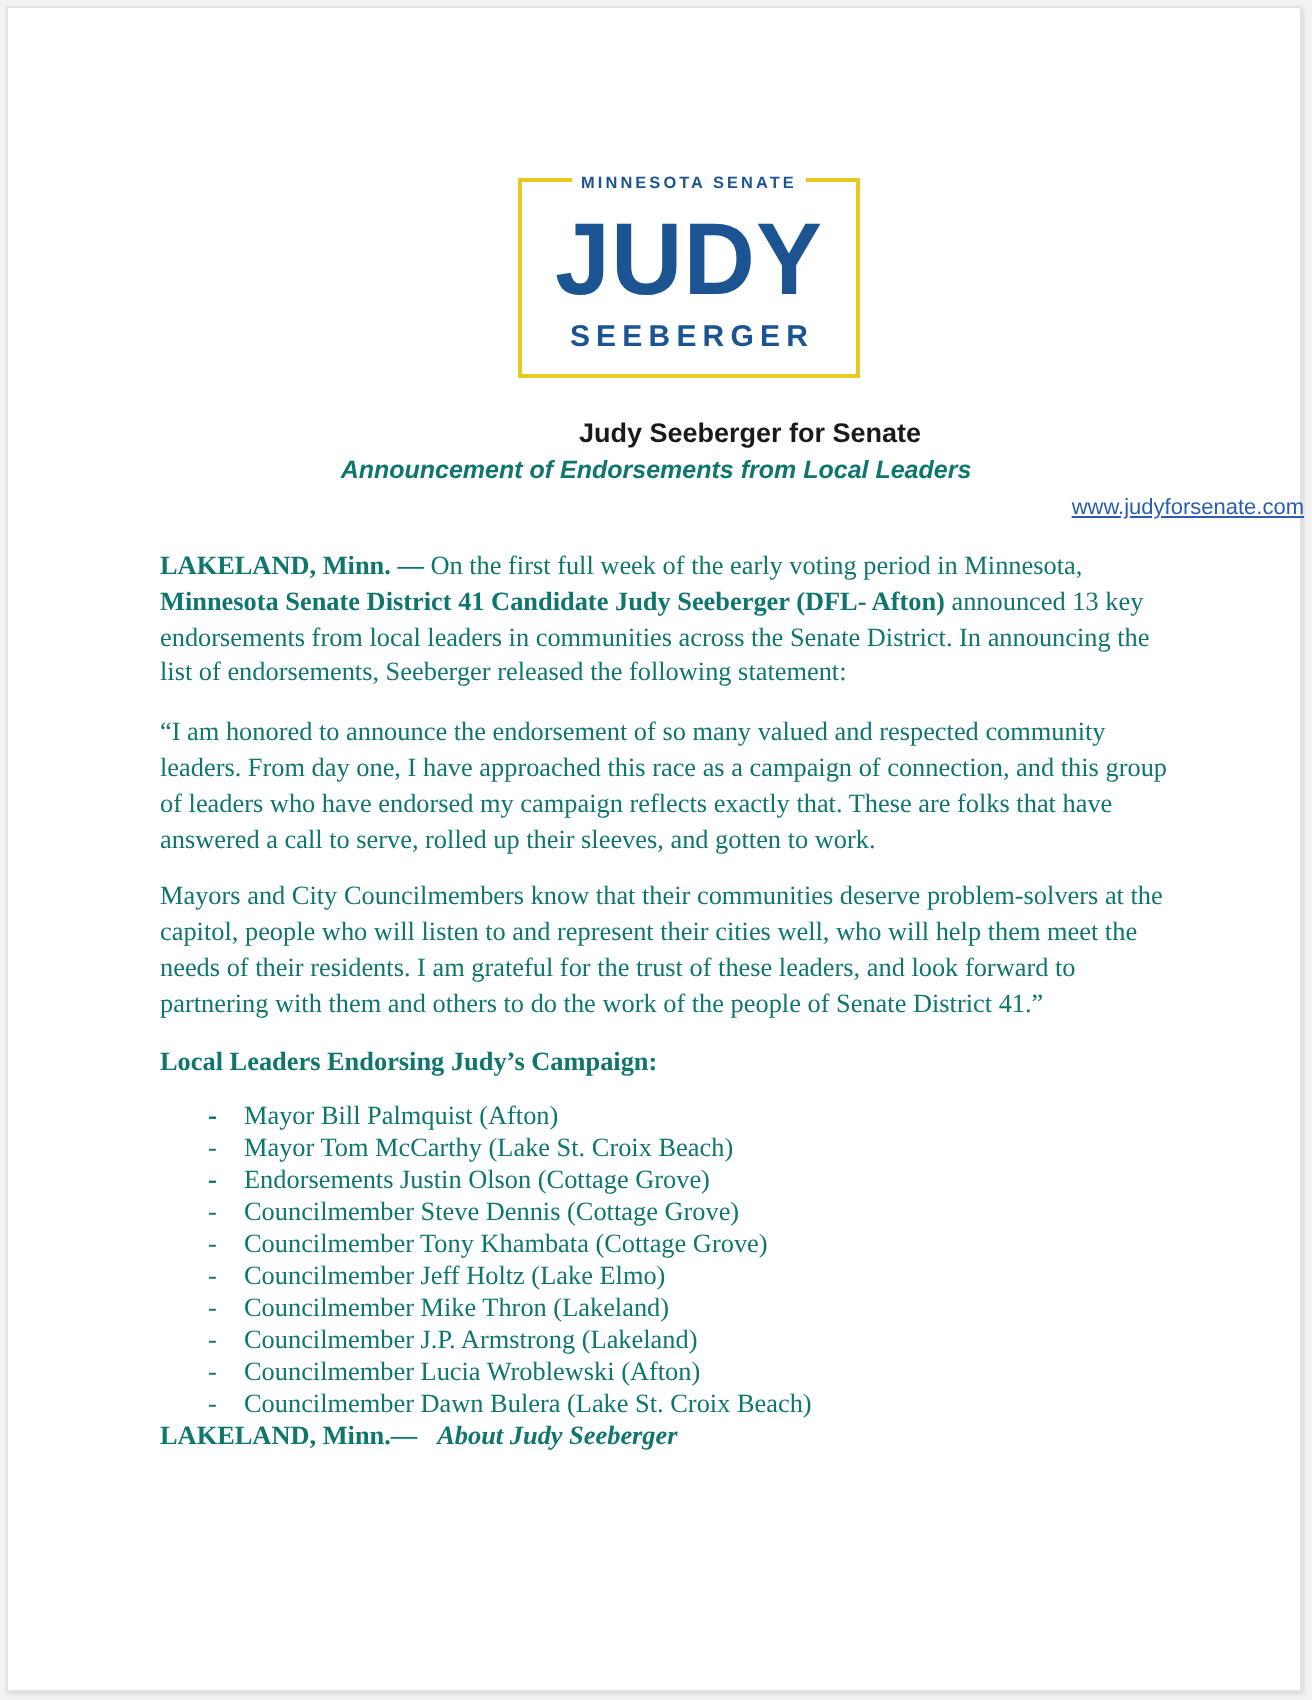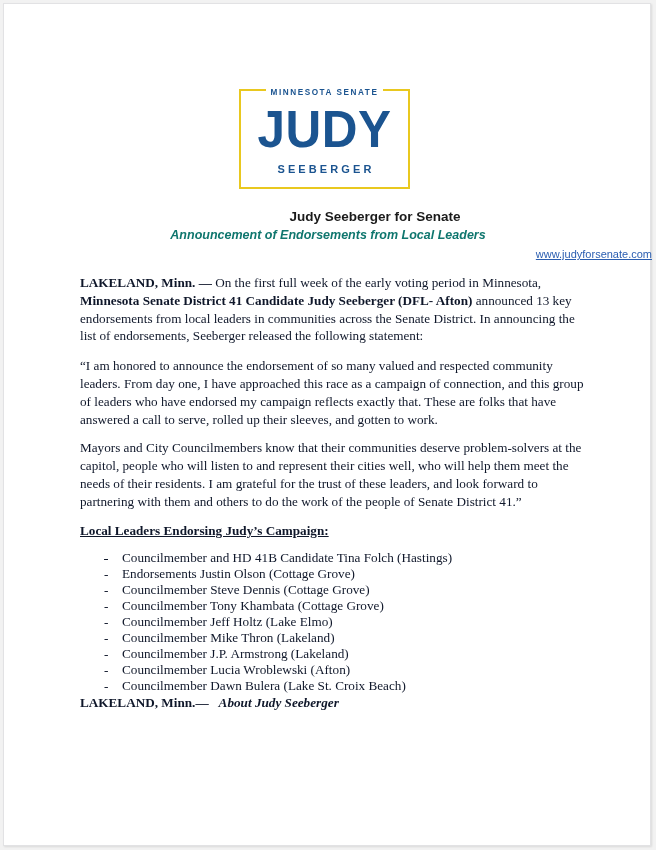--- a/index.html
+++ b/index.html
@@ -30,21 +30,21 @@
     height: 843px;
     background: #ffffff;
     border: 1px solid #e2e2e4;
     box-sizing: border-box;
     box-shadow: 1px 1px 2px rgba(0,0,0,0.10);
   }
 
   
   .logo-block {
     position: absolute;
-    left: 235px;
+    left: 255px;
     top: 85px;
     width: 168px;
     height: 100px;
   }
   .logo-box {
     position: absolute;
     left: 0;
     top: 0;
     width: 171px;
     height: 100px;
@@ -85,21 +85,21 @@
     color: #1b5490;
     transform: scaleX(0.97);
   }
   .logo-seeberger {
     position: absolute;
     left: 0;
     top: 71px;
     width: 171px;
     text-align: center;
     font-family: "Liberation Sans", sans-serif;
-    font-size: 11px;
+    font-size: 15px;
     font-weight: bold;
     letter-spacing: 3.1px;
     line-height: 18px;
     color: #1b5490;
     text-indent: 3px;
   }
 
   
   .doc-title {
     position: absolute;
@@ -143,37 +143,36 @@
   }
 
   
   .body-area {
     position: absolute;
     left: 76px;
     top: 270px;
     width: 506px;
     font-size: 13.2px;
     line-height: 17.8px;
-    color: #0f172a;
+    color: #0f766e;
     text-align: left;
   }
   .body-area p {
     margin: 0 0 11px 0;
   }
   .body-area p.tight {
     margin-bottom: 12px;
   }
   .b { font-weight: bold; }
   .bi { font-weight: bold; font-style: italic; margin-left: 10px; }
 
   .list-heading {
     font-weight: bold;
     margin: 0 0 8px 0;
     font-size: 13.2px;
-    text-decoration: underline;
   }
 
   ul.endorsers {
     list-style: none;
     margin: 0 0 0 0;
     padding: 0;
   }
   ul.endorsers li {
     position: relative;
     padding-left: 42px;
@@ -219,23 +218,23 @@
 
       <p>“I am honored to announce the endorsement of so many valued and respected community leaders. From day one, I have approached this race as a campaign of connection, and this group of leaders who have endorsed my campaign reflects exactly that. These are folks that have answered a call to serve, rolled up their sleeves, and gotten to work.</p>
 
       <p>Mayors and City Councilmembers know that their communities deserve problem-solvers at the capitol, people who will listen to and represent their cities well, who will help them meet the needs of their residents. I am grateful for the trust of these leaders, and look forward to partnering with them and others to do the work of the people of Senate District 41.”</p>
 
       <p class="list-heading">Local Leaders Endorsing Judy’s Campaign:</p>
 
       <ul class="endorsers">
         <li><span class="dash">-</span></li>
         <li><span class="dash">-</span></li>
+        <li><span class="dash">-</span><span>Mayor Bill Palmquist (Afton)</span></li>
+        <li><span class="dash">-</span><span>Mayor Tom McCarthy (Lake St. Croix Beach)</span></li>
         <li><span class="dash">-</span></li>
-        <li><span class="dash">-</span></li>
-        <li><span class="dash">-</span><span>Councilmember and HD 41B Candidate Tina Folch (Hastings)</span></li>
         <li><span class="dash">-</span><span>Endorsements Justin Olson (Cottage Grove)</span></li>
         <li><span class="dash">-</span><span>Councilmember Steve Dennis (Cottage Grove)</span></li>
         <li><span class="dash">-</span><span>Councilmember Tony Khambata (Cottage Grove)</span></li>
         <li><span class="dash">-</span><span>Councilmember Jeff Holtz (Lake Elmo)</span></li>
         <li><span class="dash">-</span><span>Councilmember Mike Thron (Lakeland)</span></li>
         <li><span class="dash">-</span><span>Councilmember J.P. Armstrong (Lakeland)</span></li>
         <li><span class="dash">-</span><span>Councilmember Lucia Wroblewski (Afton)</span></li>
         <li><span class="dash">-</span><span>Councilmember Dawn Bulera (Lake St. Croix Beach)</span></li>
       </ul>
 

